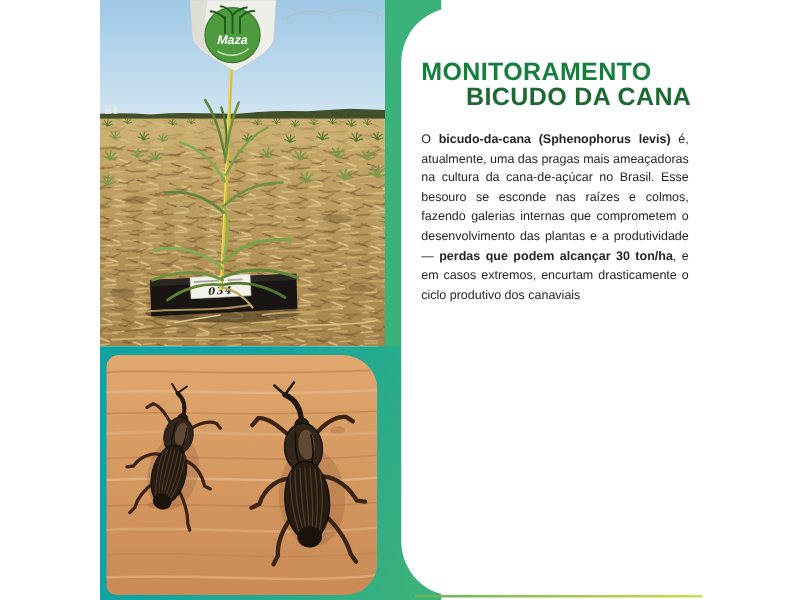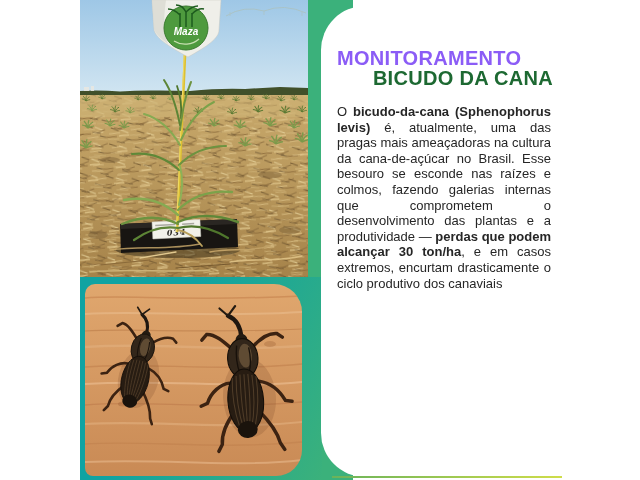--- a/index.html
+++ b/index.html
@@ -23,21 +23,21 @@
     background:#ffffff; border-radius:44px 0 0 44px;
   }
   .card-inner { position:absolute; left:16px; top:42px; width:216px; }
   .title { margin:0; padding:0; }
   .title span {
     display:block; font-size:20px; font-weight:bold; line-height:20px;
     letter-spacing:0.3px; color:#2d9e3e; white-space:nowrap;
   }
   .title .t2 { color:#1d6932;text-align:right; }
   .article {
-    margin:16px 0 0 0; width:214px; font-size:13px; line-height:15.6px;
+    margin:16px 0 0 0; width:214px; font-size:10px; line-height:15.6px;
     color:#262626; text-align:justify;
   }
   .article b { font-weight:bold; }
 
   .bottom-line { position:absolute; left:332px; top:476px; width:230px; height:2px; }
 
   .maza-text { font:bold italic 10px "Liberation Sans", sans-serif; fill:#ffffff; }
   .trap-label-text { font:italic bold 8px "DejaVu Serif", serif; fill:#2e2c28; letter-spacing:1px; }
 </style>
 </head>
@@ -266,21 +266,21 @@
 
         <use href="#weevil" transform="translate(52,88) rotate(14)"></use>
         <use href="#weevil" transform="translate(160,106) scale(1.32) rotate(-4)"></use>
       </svg>
     </div>
   </div>
 
   <div class="card">
     <div class="card-inner">
       <h1 class="title">
-        <span class="t1" style="color: #8b5cf6;">MONITORAMENTO</span>
+        <span class="t1" style="color: #15803d;">MONITORAMENTO</span>
         <span class="t2" style="color: rgb(29, 105, 50);">BICUDO DA CANA</span>
       </h1>
       <p class="article" style="color: rgb(38, 38, 38);"><span>O </span><b>bicudo-da-cana (Sphenophorus levis)</b><span> é, atualmente, uma das pragas mais ameaçadoras na cultura da cana-de-açúcar no Brasil. Esse besouro se esconde nas raízes e colmos, fazendo galerias internas que comprometem o desenvolvimento das plantas e a produtividade — </span><b>perdas que podem alcançar 30 ton/ha</b><span>, e em casos extremos, encurtam drasticamente o ciclo produtivo dos canaviais</span></p>
     </div>
   </div>
 
   <div class="bottom-line" style="background: linear-gradient(to right, rgb(106, 179, 90), rgb(207, 221, 74));"></div>
 </div>
 
 </body></html>

